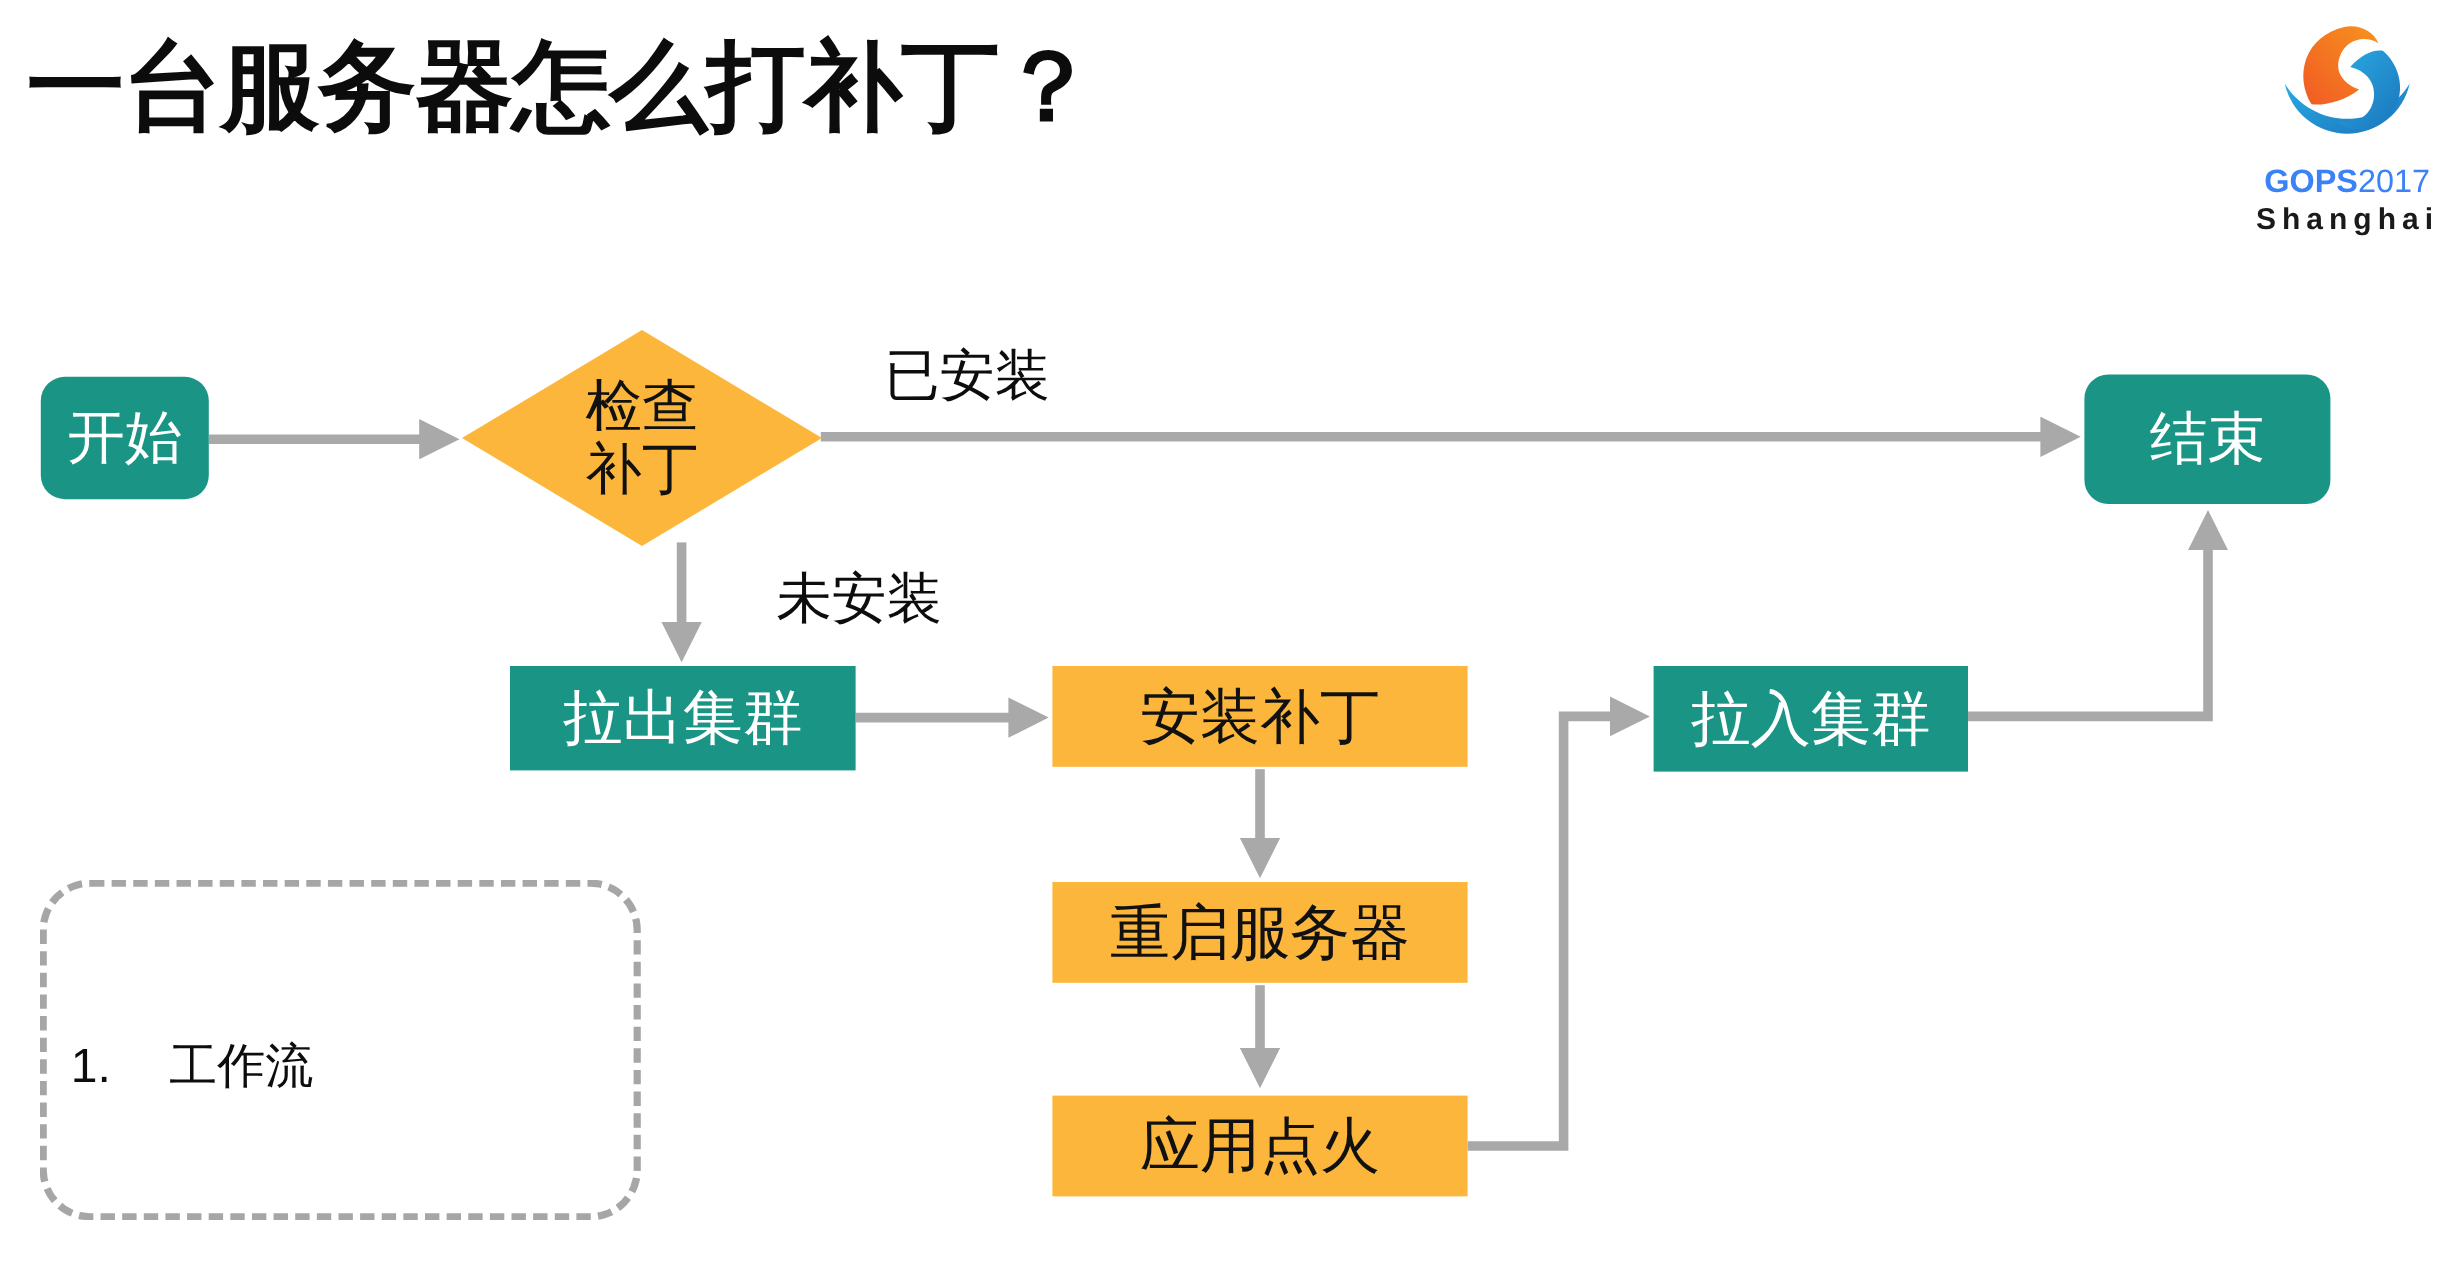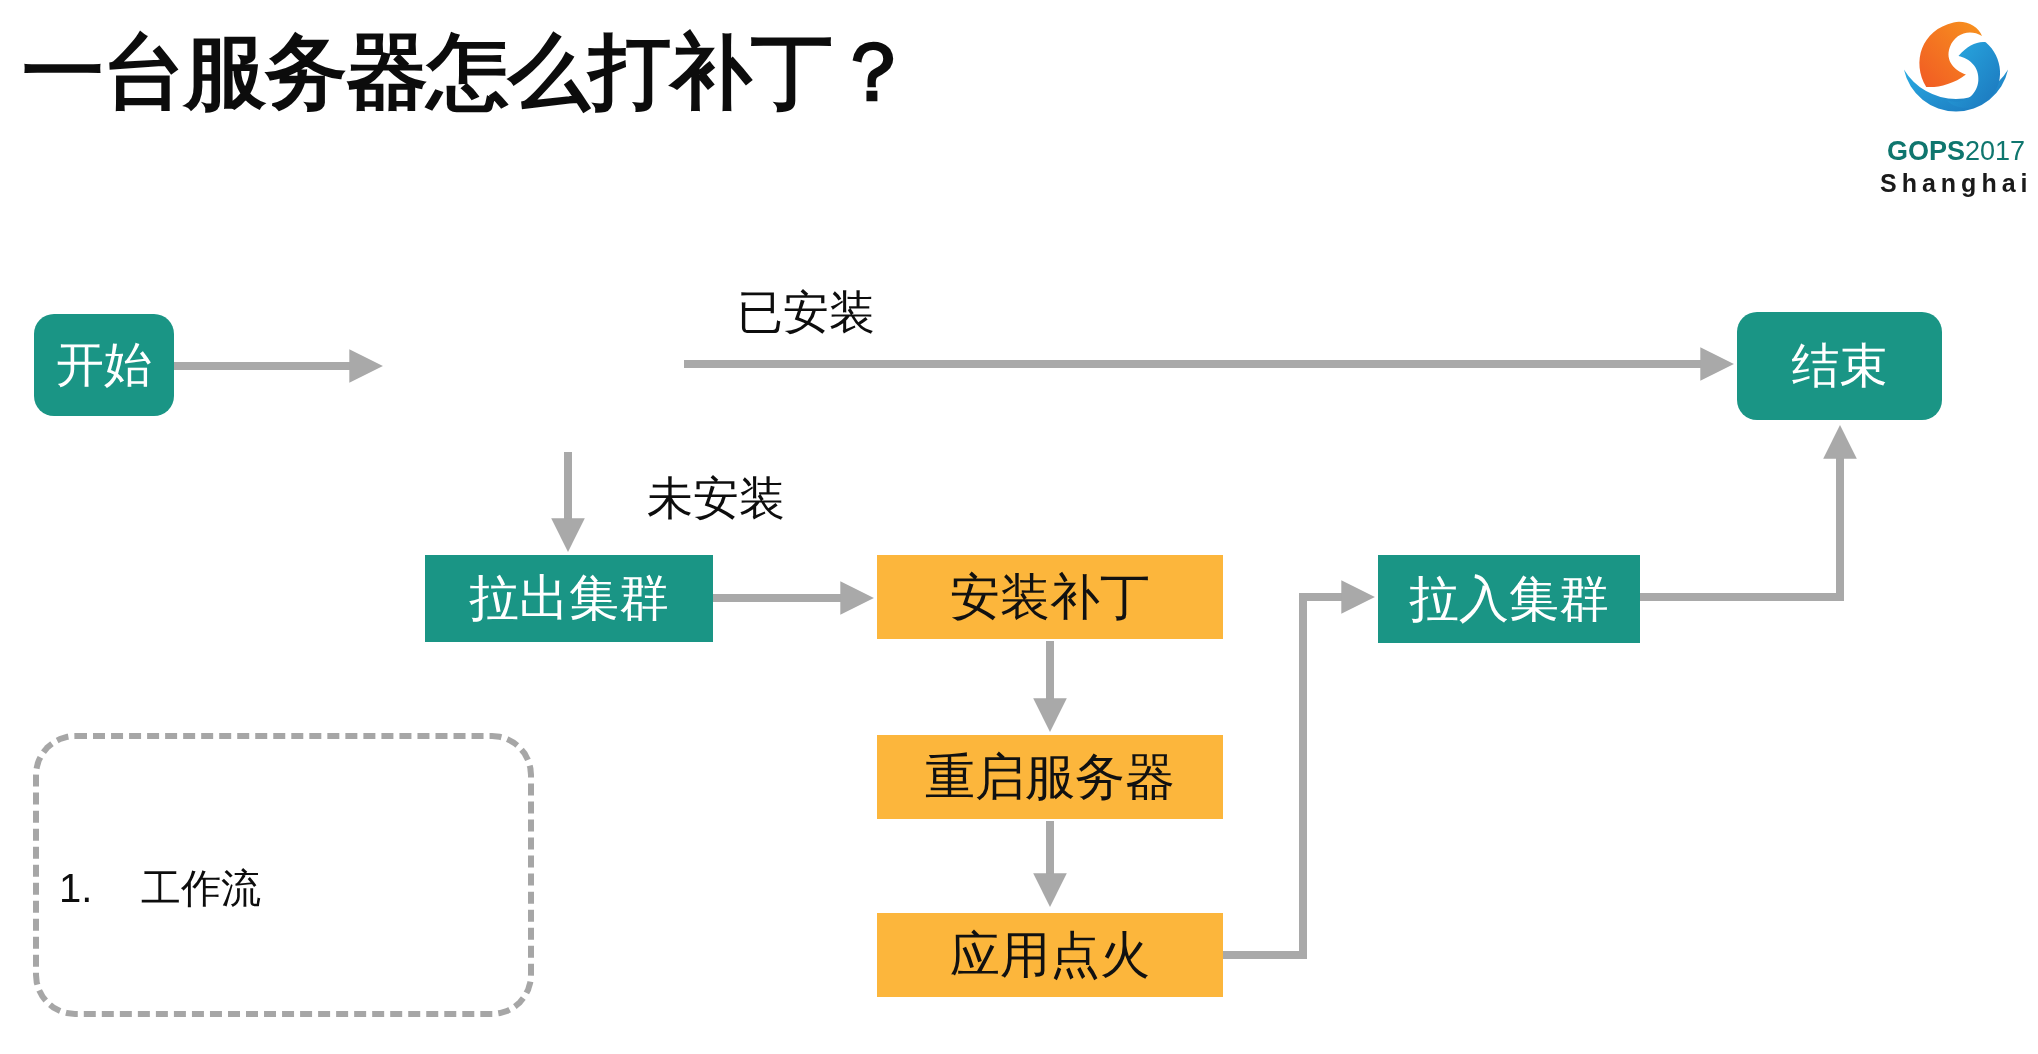--- a/index.html
+++ b/index.html
@@ -14,21 +14,21 @@
   .slide-title {
     position: absolute; left: 22px; top: 18px;
     font-size: 82px; font-weight: bold; color: #0c0c0c;
     font-family: "DejaVu Sans", "Liberation Sans", sans-serif;
     letter-spacing: -1px; white-space: nowrap;
   }
 
   
   .logo { position: absolute; left: 1880px; top: 10px; width: 152px; text-align: center; }
   .logo svg { display: block; margin: 0 auto; }
-  .logo-line1 { font-size: 27px; color: #0f766e; margin-top: 2px; letter-spacing: 0px; }
+  .logo-line1 { font-size: 27px; color: #3b82f6; margin-top: 2px; letter-spacing: 0px; }
   .logo-line1 .b { font-weight: bold; }
   .logo-line2 { font-size: 25px; color: #1a1a1a; font-weight: bold; letter-spacing: 5px; margin-top: 2px; }
 
   
   svg.connectors { position: absolute; left: 0; top: 0; }
 
   
   .node {
     position: absolute; display: flex; align-items: center; justify-content: center;
     font-size: 50px; color: #ffffff; white-space: nowrap;
@@ -111,20 +111,27 @@
       <path d="M1050,821 L1050,875" marker-end="url(#arrow)"></path>
       <path d="M1223,955 L1303,955 L1303,597 L1343,597" marker-end="url(#arrow)"></path>
       <path d="M1640,597 L1840,597 L1840,457" marker-end="url(#arrow)"></path>
     </g>
   </svg>
 
   <div class="node terminator" style="left:34px; top:314px; width:140px; height:102px;">
     <span>开始</span>
   </div>
 
+  <div class="diamond-wrap" style="left:385px; top:275px; width:300px; height:180px;">
+    <div class="diamond-shape"></div>
+    <div class="diamond-text">
+      <span>检查</span>
+      <span>补丁</span>
+    </div>
+  </div>
 
   <div class="node terminator" style="left:1737px; top:312px; width:205px; height:108px;">
     <span>结束</span>
   </div>
 
   <div class="node process-green" style="left:425px; top:555px; width:288px; height:87px;">
     <span>拉出集群</span>
   </div>
 
   <div class="node process-yellow" style="left:877px; top:555px; width:346px; height:84px;">

